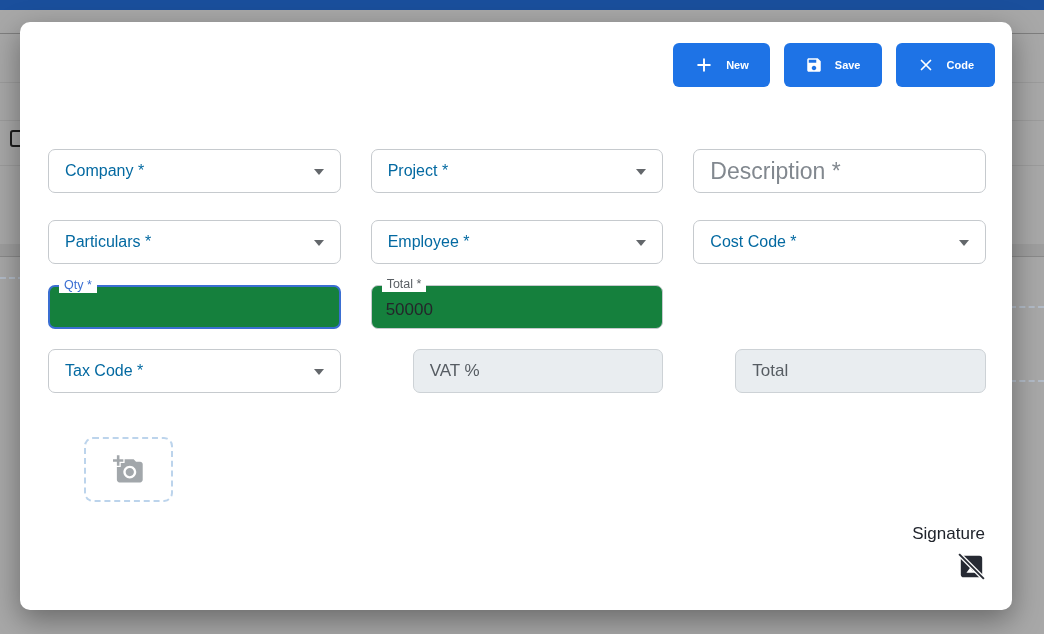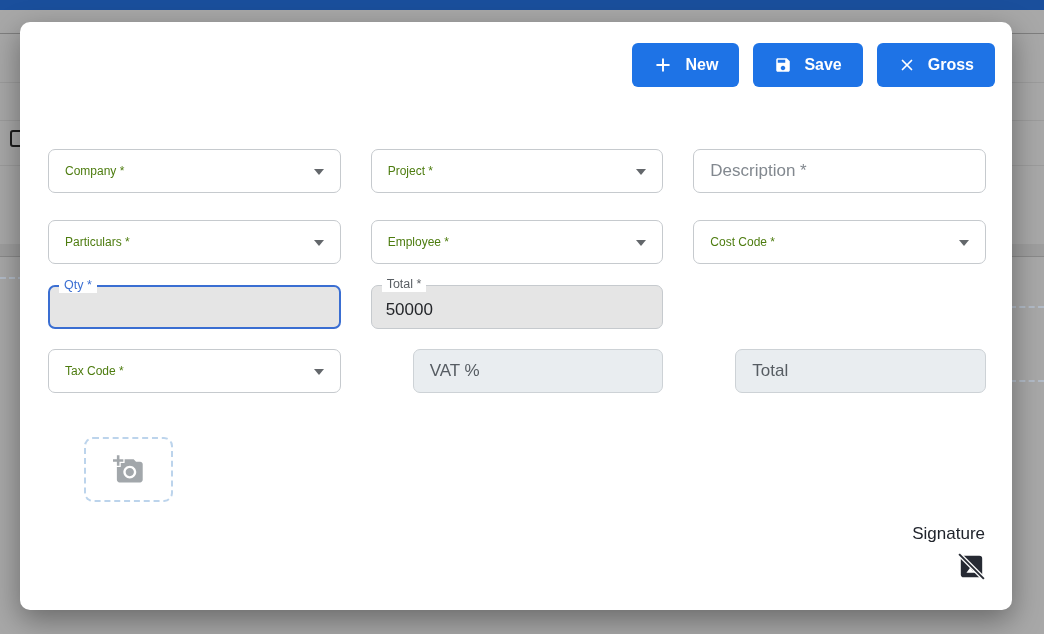--- a/index.html
+++ b/index.html
@@ -10,39 +10,39 @@
   .bg-line{position:absolute;left:0;right:0;height:1px;z-index:0;}
   .bg-band{position:absolute;left:0;right:0;z-index:0;}
   .bg-dash{position:absolute;border-top:2px dashed #b7c3d3;opacity:.75;z-index:0;}
   .bg-glyph{position:absolute;left:10px;top:130px;width:9px;height:13px;border:2px solid #1c1c1c;
             border-radius:3px;z-index:0;}
   
   .modal{position:absolute;left:20px;top:22px;width:992px;height:588px;background:#fff;
          border-radius:10px;box-shadow:0 10px 30px rgba(0,0,0,.38);z-index:2;}
   .btn-row{position:absolute;top:21px;right:17px;display:flex;gap:14px;}
   .btn{height:44px;padding:17px 21px;background:#1e73e6;color:#fff;border:none;border-radius:6px;
-       font-size:16px;font-weight:700;display:flex;align-items:center;gap:12px;cursor:pointer;
+       font-size:11px;font-weight:700;display:flex;align-items:center;gap:12px;cursor:pointer;
        font-family:"Liberation Sans",sans-serif;}
   .btn svg{display:block;}
   
   .form{position:absolute;left:28px;top:127px;width:938px;}
   .form-row{display:grid;grid-template-columns:repeat(3,1fr);column-gap:30px;}
   .mb1{margin-bottom:27px;} .mb2{margin-bottom:21px;border-radius:8px;} .mb3{margin-bottom:20px;}
   .field{position:relative;height:44px;border:1px solid #c6cace;border-radius:7px;background:#fff;
          display:flex;align-items:center;padding:0 16px;box-sizing:border-box;}
   .select-field{cursor:pointer;}
-  .ftext{font-size:12px;color:#4d7c0f;}
+  .ftext{font-size:16px;color:#0369a1;}
   .caret{position:absolute;right:16px;top:19px;width:0;height:0;border-left:5px solid transparent;
          border-right:5px solid transparent;border-top:6px solid #63676b;}
-  input.field{width:100%;font-size:17px;color:#24262a;font-family:"Liberation Sans",sans-serif;outline:none;}
+  input.field{width:100%;font-size:23px;color:#24262a;font-family:"Liberation Sans",sans-serif;outline:none;}
   input.field::placeholder{color:#82888f;}
   .disabled-field{background:#e9edf0;border-color:#cdd2d6;margin-left:42px;}
   .disabled-field .ftext{font-size:17px;color:#565c62;}
   
-  .ofield{position:relative;height:44px;border:1px solid #c6cace;border-radius:7px;background:#e5e5e5;
+  .ofield{position:relative;height:44px;border:1px solid #c6cace;border-radius:7px;background:#15803d;
           box-sizing:border-box;}
   .ofield input{position:absolute;inset:0;width:100%;height:100%;border:none;background:transparent;
           padding:6px 14px 0;font-size:17px;color:#24262a;border-radius:7px;outline:none;
           box-sizing:border-box;font-family:"Liberation Sans",sans-serif;}
   .flabel{position:absolute;top:-9px;left:10px;background:#fff;padding:0 5px;font-size:12.5px;
           line-height:15px;color:#5a5f64;z-index:2;white-space:nowrap;}
   .ofield.focused{border:2px solid #3a6ed2;}
   .ofield.focused .flabel{color:#3a6ed2;left:9px;}
   .ofield.disabled{background:#e9edf0;border-color:#cdd2d6;}
   
@@ -83,21 +83,21 @@
       <button class="btn">
         <svg width="18" height="18" viewBox="0 0 24 24">
           <path fill="#fff" d="M17 3H5c-1.1 0-2 .9-2 2v14c0 1.1.9 2 2 2h14c1.1 0 2-.9 2-2V7l-4-4zm-5 16c-1.66 0-3-1.34-3-3s1.34-3 3-3 3 1.34 3 3-1.34 3-3 3zm3-10H5V5h10v4z"></path>
         </svg>
         <span>Save</span>
       </button>
       <button class="btn">
         <svg width="18" height="18" viewBox="0 0 24 24">
           <path d="M6 6l12 12M18 6L6 18" stroke="#fff" stroke-width="2.3" fill="none" stroke-linecap="round"></path>
         </svg>
-        <span>Gross</span>
+        <span>Code</span>
       </button>
     </div>
 
     <div class="form">
 
       <div class="form-row mb1">
         <div class="field select-field">
           <span class="ftext">Company *</span>
           <span class="caret"></span>
         </div>

